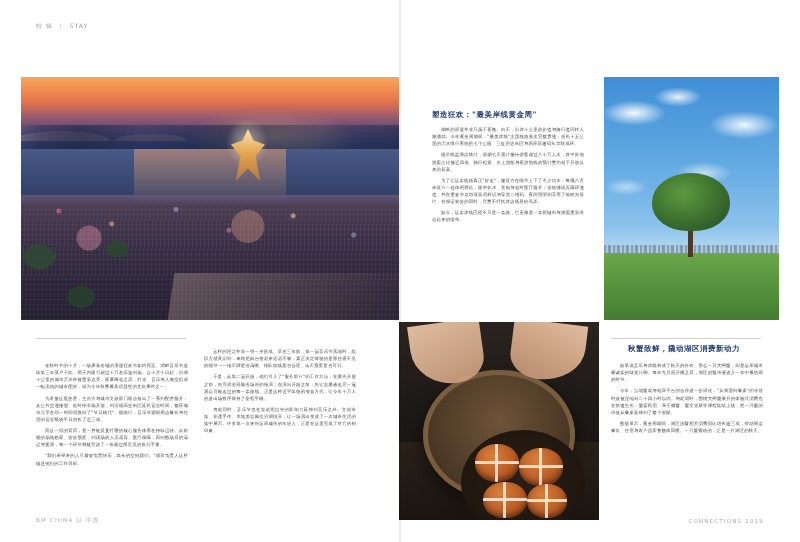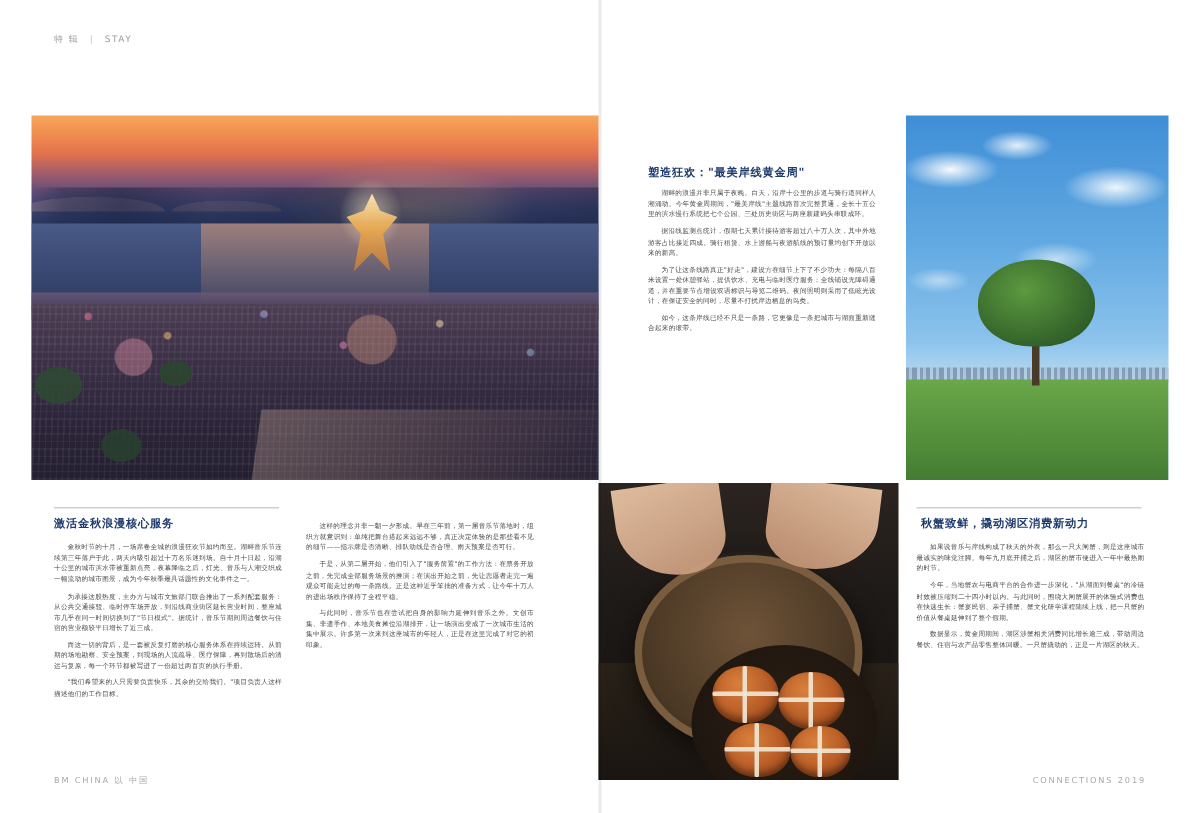--- a/index.html
+++ b/index.html
@@ -332,21 +332,20 @@
       <div class="crab c4">
           <span class="tie-a"></span>
           <span class="tie-b"></span>
         </div>
     </div>
     <div class="hand-l"></div>
     <div class="hand-r"></div>
   </div>
 
   <div class="rule" style="left:36px; top:338px; width:150px;"></div>
-  <div class="headline" style="left:36px; top:344px; width:180px;">激活金秋浪漫核心服务</div>
 
   <div class="col" style="left:36px; top:362px; width:152px;">
     <p class="indent">金秋时节的十月，一场席卷全城的浪漫狂欢节如约而至。湖畔音乐节连续第三年落户于此，两天内吸引超过十万名乐迷到场。自十月十日起，沿湖十公里的城市滨水带被重新点亮，夜幕降临之后，灯光、音乐与人潮交织成一幅流动的城市图景，成为今年秋季最具话题性的文化事件之一。</p>
     <p class="indent">为承接这股热度，主办方与城市文旅部门联合推出了一系列配套服务：从公共交通接驳、临时停车场开放，到沿线商业街区延长营业时间，整座城市几乎在同一时间切换到了"节日模式"。据统计，音乐节期间周边餐饮与住宿的营业额较平日增长了近三成。</p>
     <p class="indent">而这一切的背后，是一套被反复打磨的核心服务体系在持续运转。从前期的场地勘察、安全预案，到现场的人流疏导、医疗保障，再到散场后的清运与复原，每一个环节都被写进了一份超过两百页的执行手册。</p>
     <p class="indent">"我们希望来的人只需要负责快乐，其余的交给我们。"项目负责人这样描述他们的工作目标。</p>
   </div>
 
   <div class="col" style="left:204px; top:348px; width:152px;">
     <p class="indent">这样的理念并非一朝一夕形成。早在三年前，第一届音乐节落地时，组织方就意识到：单纯把舞台搭起来远远不够，真正决定体验的是那些看不见的细节——指示牌是否清晰、排队动线是否合理、雨天预案是否可行。</p>
@@ -357,21 +356,21 @@
   <div class="headline" style="left:432px; top:110px; width:170px;">塑造狂欢："最美岸线黄金周"</div>
 
   <div class="col" style="left:432px; top:126px; width:152px;">
     <p class="indent">湖畔的浪漫并非只属于夜晚。白天，沿岸十公里的步道与骑行道同样人潮涌动。今年黄金周期间，"最美岸线"主题线路首次完整贯通，全长十五公里的滨水慢行系统把七个公园、三处历史街区与两座新建码头串联成环。</p>
     <p class="indent">据沿线监测点统计，假期七天累计接待游客超过八十万人次，其中外地游客占比接近四成。骑行租赁、水上游船与夜游航线的预订量均创下开放以来的新高。</p>
     <p class="indent">为了让这条线路真正"好走"，建设方在细节上下了不少功夫：每隔八百米设置一处休憩驿站，提供饮水、充电与临时医疗服务；全线铺设无障碍通道，并在重要节点增设双语标识与导览二维码。夜间照明则采用了低眩光设计，在保证安全的同时，尽量不打扰岸边栖息的鸟类。</p>
     <p class="indent">如今，这条岸线已经不只是一条路，它更像是一条把城市与湖面重新缝合起来的缎带。</p>
   </div>
 
   <div class="rule" style="left:611px; top:338px; width:150px;"></div>
-  <div class="headline" style="left:614px; top:344px; width:170px;">秋蟹致鲜，撬动湖区消费新动力</div>
+  <div class="headline" style="left:600px; top:344px; width:170px;padding-left:28px;">秋蟹致鲜，撬动湖区消费新动力</div>
 
   <div class="col" style="left:611px; top:362px; width:152px;">
     <p class="indent">如果说音乐与岸线构成了秋天的外衣，那么一只大闸蟹，则是这座城市最诚实的味觉注脚。每年九月底开捕之后，湖区的蟹市便进入一年中最热闹的时节。</p>
     <p class="indent">今年，当地蟹农与电商平台的合作进一步深化，"从湖面到餐桌"的冷链时效被压缩到二十四小时以内。与此同时，围绕大闸蟹展开的体验式消费也在快速生长：蟹宴民宿、亲子捕蟹、蟹文化研学课程陆续上线，把一只蟹的价值从餐桌延伸到了整个假期。</p>
     <p class="indent">数据显示，黄金周期间，湖区涉蟹相关消费同比增长逾三成，带动周边餐饮、住宿与农产品零售整体回暖。一只蟹撬动的，正是一片湖区的秋天。</p>
   </div>
 
   <div class="folio folio-left">BM CHINA 以 中国</div>
   <div class="folio folio-right">CONNECTIONS 2019</div>
 

